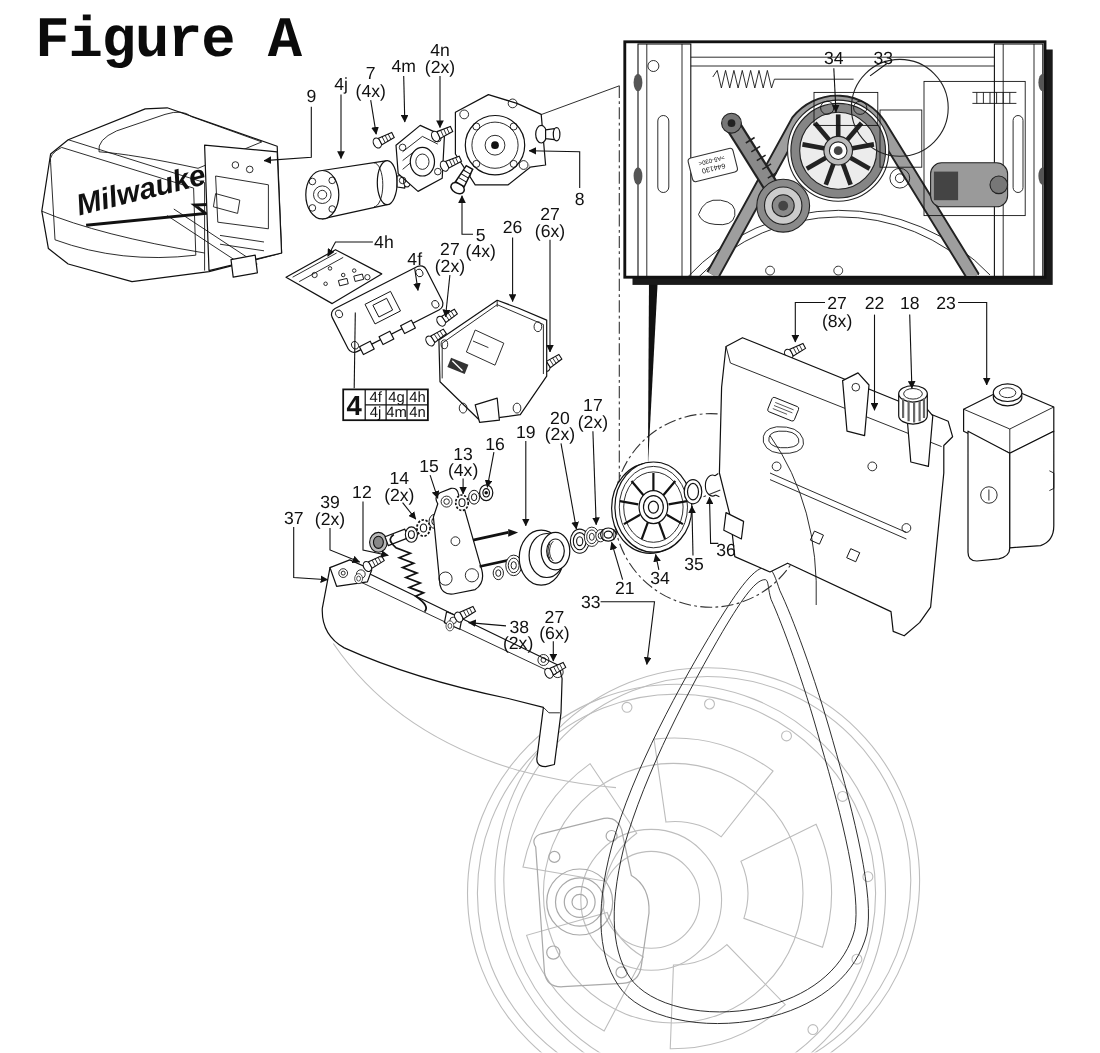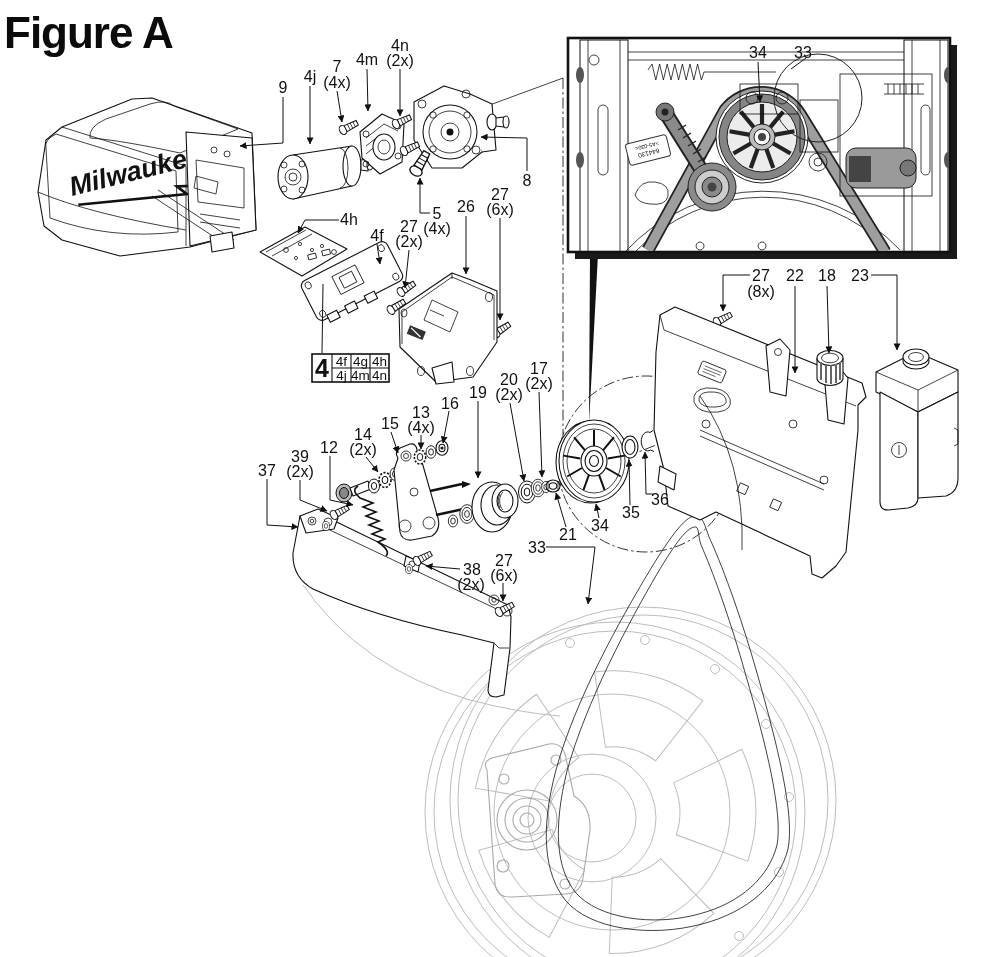--- a/index.html
+++ b/index.html
@@ -1,18 +1,18 @@
 <!DOCTYPE html>
 <html><head>
 <meta charset="utf-8">
 <style>
   html,body{margin:0;padding:0;background:#fff;}
   #stage{position:relative;width:1000px;height:957px;background:#fff;overflow:hidden;}
-  #figtitle{position:absolute;left:4px;top:8px;font-family:Liberation Sans, sans-serif;
-    font-weight:800;font-size:44px;letter-spacing:-1px;color:#0b0b0b;}
+  #figtitle{position:absolute;left:32px;top:8px;font-family:Liberation Mono, monospace;
+    font-weight:800;font-size:52px;letter-spacing:-1px;color:#0b0b0b;}
   svg{position:absolute;left:0;top:0;}
   svg text{font-family:"Liberation Sans",sans-serif;fill:#111;}
   .callout{font-size:16px;}
   .legendcell{font-size:13.5px;}
   .legendbig{font-size:25px;font-weight:bold;}
   .ln{stroke:#111;fill:none;stroke-width:1;}
   .part{stroke:#111;fill:#fff;stroke-width:1.1;stroke-linejoin:round;}
   .thin{stroke:#111;fill:none;stroke-width:.8;}
   .leader{stroke:#111;fill:none;stroke-width:1;}
   .phantom{stroke:#333;fill:none;stroke-width:1;stroke-dasharray:11 3 2.5 3;}

